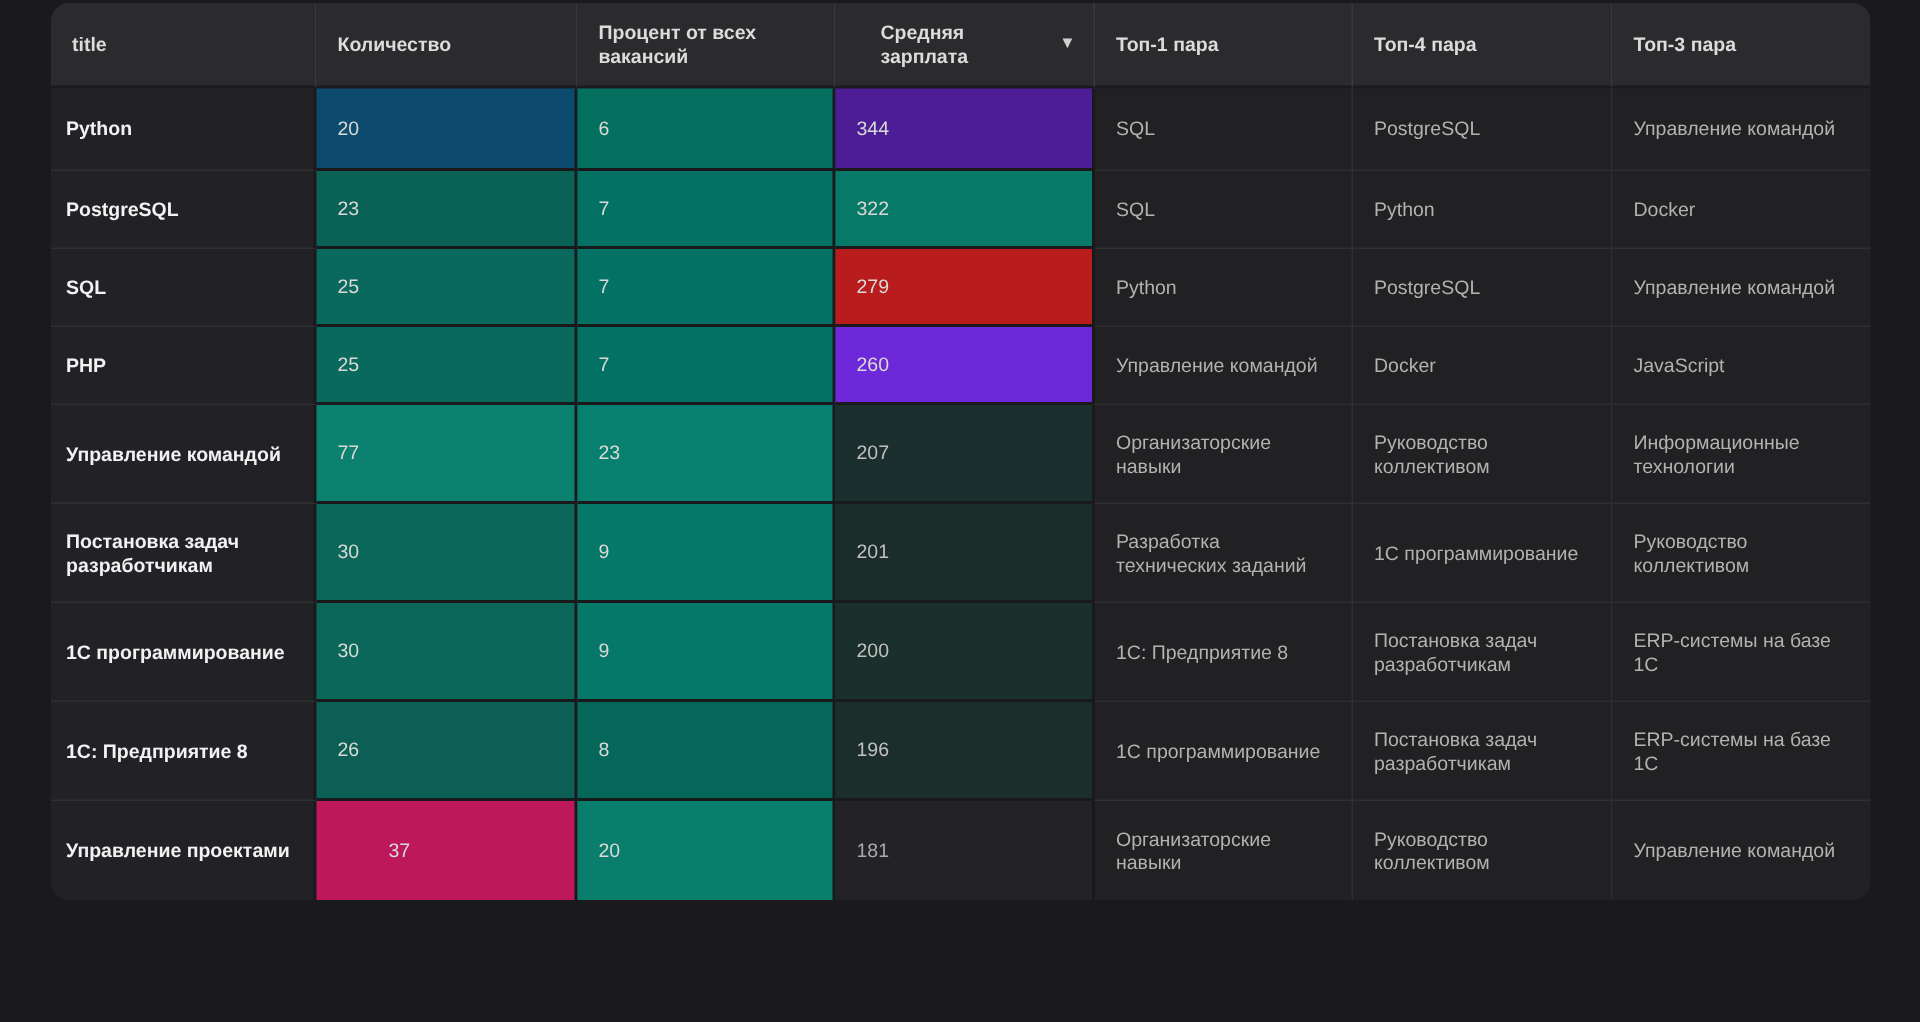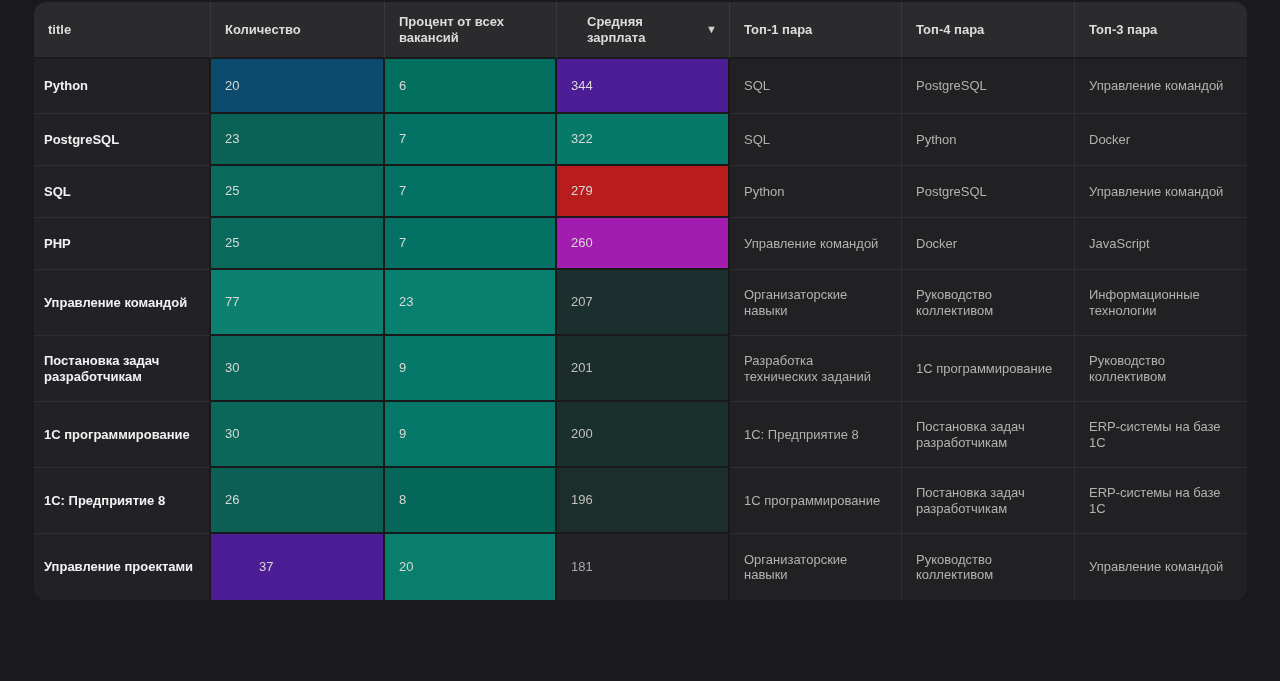--- a/index.html
+++ b/index.html
@@ -145,21 +145,21 @@
           <td class="num-cell" style="background: rgb(3, 114, 100);">7</td>
           <td class="num-cell" style="background: #b91c1c; color: rgb(217, 217, 213);">279</td>
           <td class="top-cell">Python</td>
           <td class="top-cell">PostgreSQL</td>
           <td class="top-cell">Управление командой</td>
         </tr>
         <tr>
           <td class="title-cell">PHP</td>
           <td class="num-cell" style="background: rgb(9, 105, 92);">25</td>
           <td class="num-cell" style="background: rgb(3, 114, 100);">7</td>
-          <td class="num-cell" style="background: #a21caf; color: rgb(217, 217, 213);">260</td>
+          <td class="num-cell" style="background: #6d28d9; color: rgb(217, 217, 213);">260</td>
           <td class="top-cell">Управление командой</td>
           <td class="top-cell">Docker</td>
           <td class="top-cell">JavaScript</td>
         </tr>
         <tr>
           <td class="title-cell">Управление командой</td>
           <td class="num-cell" style="background: rgb(12, 129, 112);">77</td>
           <td class="num-cell" style="background: rgb(7, 128, 112);">23</td>
           <td class="num-cell" style="background: rgb(27, 48, 46); color: rgb(192, 192, 189);">207</td>
           <td class="top-cell">Организаторские навыки</td>
@@ -188,21 +188,21 @@
           <td class="title-cell">1С: Предприятие 8</td>
           <td class="num-cell" style="background: rgb(11, 95, 84);">26</td>
           <td class="num-cell" style="background: rgb(5, 103, 89);">8</td>
           <td class="num-cell" style="background: rgb(27, 46, 44); color: rgb(192, 192, 189);">196</td>
           <td class="top-cell">1С программирование</td>
           <td class="top-cell">Постановка задач разработчикам</td>
           <td class="top-cell">ERP-системы на базе 1С</td>
         </tr>
         <tr>
           <td class="title-cell">Управление проектами</td>
-          <td class="num-cell" style="background: #4c1d95; padding-left: 48px;">37</td>
+          <td class="num-cell" style="background: #be185d; padding-left: 48px;">37</td>
           <td class="num-cell" style="background: rgb(10, 126, 109);">20</td>
           <td class="num-cell" style="background: rgb(35, 35, 39); color: rgb(169, 169, 167);">181</td>
           <td class="top-cell">Организаторские навыки</td>
           <td class="top-cell">Руководство коллективом</td>
           <td class="top-cell">Управление командой</td>
         </tr>
       </tbody>
   </table>
 </div>
 

